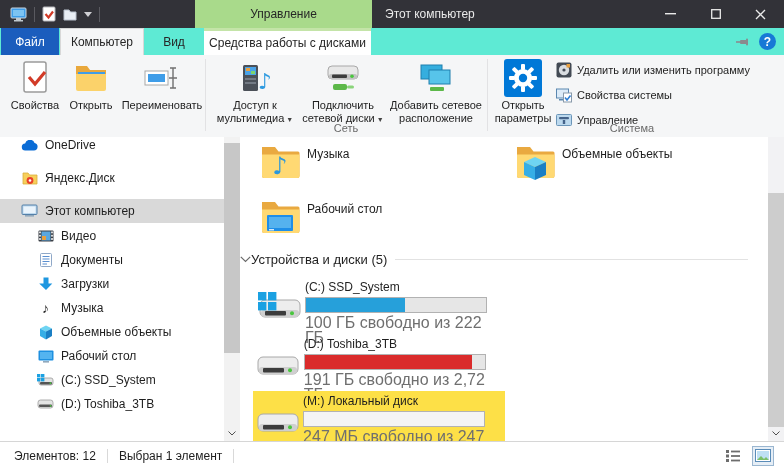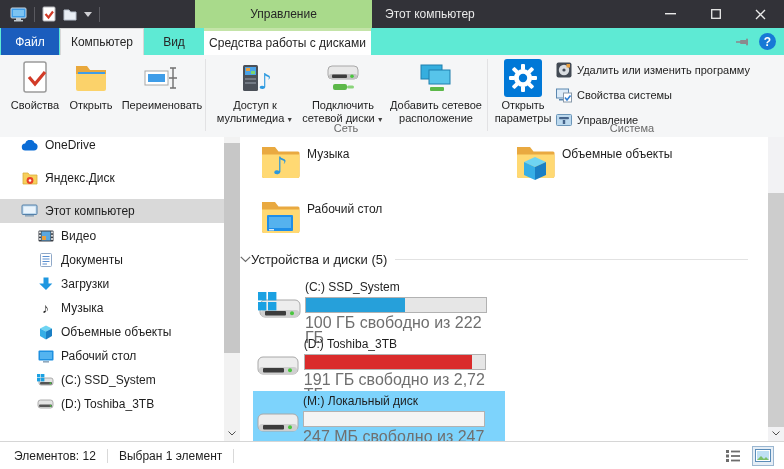--- a/index.html
+++ b/index.html
@@ -48,21 +48,21 @@
   .scroll-arrow{position:absolute;left:0;bottom:0;width:16px;height:15px;display:flex;align-items:center;justify-content:center;}
   .content{position:absolute;left:240px;top:0;width:528px;height:304px;overflow:hidden;}
   .c-scroll{position:absolute;left:768px;top:0;width:16px;height:304px;background:#f2f2f4;}
   .c-thumb{position:absolute;left:0;top:56px;width:16px;height:234px;background:#cdcdcd;}
   .tile{position:absolute;width:250px;height:48px;display:flex;align-items:flex-start;}
   .tile .t-ic{width:54px;display:flex;justify-content:center;padding-top:2px;}
   .tile .t-label{padding-top:8px;font-size:12px;}
   .sec-head{position:absolute;left:0;top:112px;width:512px;height:20px;display:flex;align-items:center;font-size:13px;color:#1e1e1e;}
   .sec-line{flex:1;height:1px;background:#e2e2e2;margin-left:8px;margin-right:4px;}
   .drive{position:absolute;left:13px;width:252px;height:55px;display:flex;}
-  .drive.sel{background:#7dd3fc;}
+  .drive.sel{background:#fde047;}
   .d-ic{width:52px;display:flex;align-items:flex-end;justify-content:center;padding-bottom:4px;box-sizing:border-box;}
   .d-col{padding-top:3px;}
   .d-name{font-size:12px;line-height:15px;}
   .d-bar{width:180px;height:14px;border:1px solid #b2b2b2;background:#e6e6e6;margin-top:2px;}
   .d-fill{height:100%;}
   .d-free{font-size:16px;color:#6f6f6f;line-height:15px;margin-top:2px;}
   
   .statusbar{position:absolute;left:0;top:441px;right:0;height:28px;background:#fff;border-top:1px solid #d6d6d6;
     box-sizing:border-box;display:flex;align-items:center;}
   .st-sep{width:1px;height:14px;background:#d9d9d9;margin:0 11px;}

